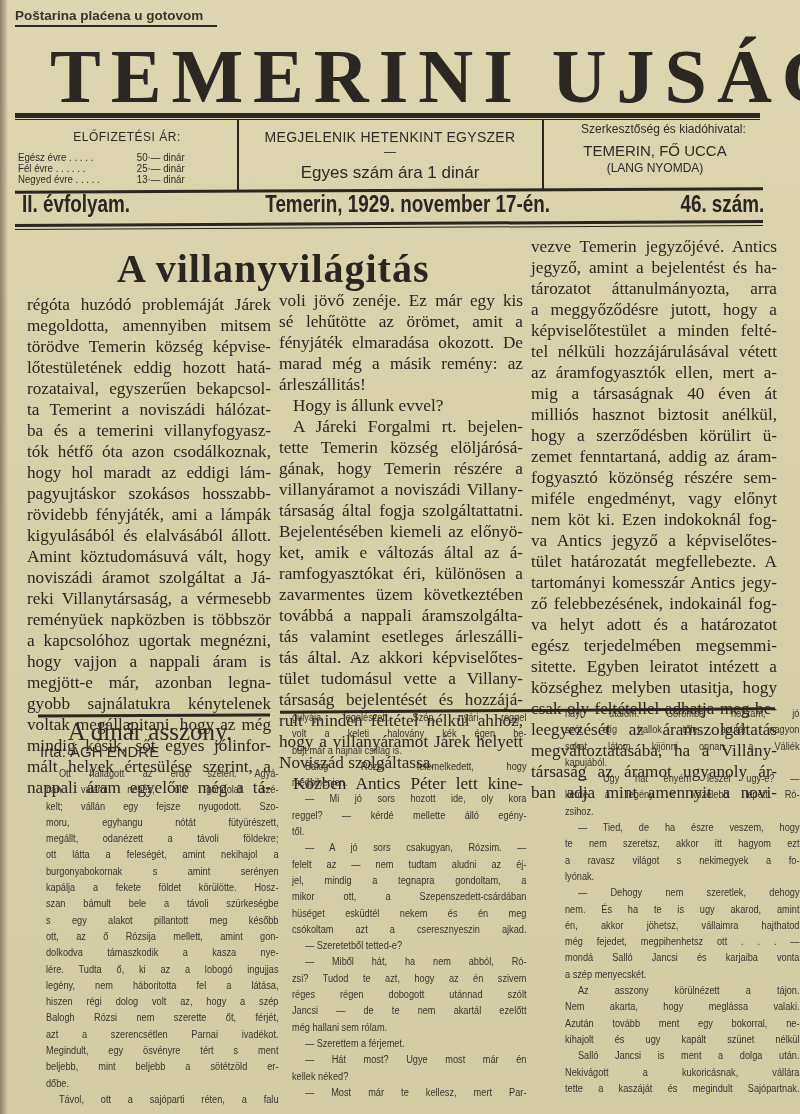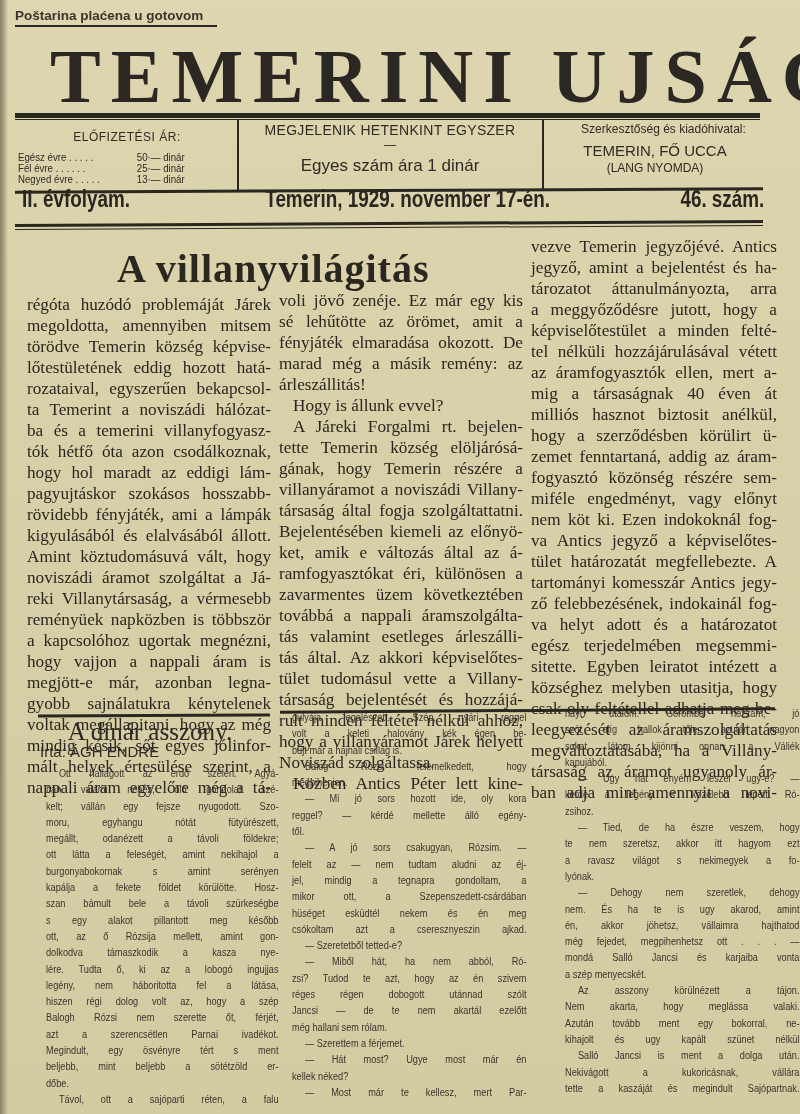--- a/index.html
+++ b/index.html
@@ -48,21 +48,21 @@
     .mid-top { font-size: 14px; letter-spacing: 0.3px; margin-top: 2px; }
     .mid-dash { font-size: 12px; line-height: 14px; }
     .mid-bot { font-size: 17px; margin-top: 4px; }
     .r-top { font-size: 12px; margin-top: 2px; padding-left: 17px; }
     .r-mid { font-size: 15px; margin-top: 6px; }
     .r-bot { font-size: 12px; margin-top: 2px; text-align: center; }
     .dateline {
       position: absolute; top: 186px; left: 22px; width: 742px; height: 36px;
       font-size: 23px; font-weight: bold;
       font-family: "Liberation Sans", sans-serif; color: #2a2620;
-      display: flex; justify-content: space-between; align-items: flex-start;
+      display: flex; justify-content: space-between; align-items: center;
     }
     .dateline span { display: inline-block; transform: scaleX(0.82); transform-origin: left; white-space: nowrap; }
     .dateline .center { transform-origin: center; }
     .dateline .right { transform-origin: right; }
     .headline {
       position: absolute; top: 245px; left: 117px;
       font-family: "Liberation Serif", serif; font-weight: bold;
       font-size: 40px; color: #2a2620; letter-spacing: 1px; white-space: nowrap;
     }
     .col {
@@ -108,21 +108,21 @@
       <span class="lbl">Fél évre . . . . . .</span>
       <span class="val">25·— dinár</span>
     </div>
     <div class="price-row">
       <span class="lbl">Negyed évre . . . . .</span>
       <span class="val">13·— dinár</span>
     </div>
   </div>
   <div class="vdiv" style="left:237px; top:120px; height:70px;"></div>
 
-  <div class="info-box" style="left:240px; width:300px;">
+  <div class="info-box" style="left:240px; width:300px;margin-top:7px;">
     <div class="mid-top">MEGJELENIK HETENKINT EGYSZER</div>
     <div class="mid-dash">—</div>
     <div class="mid-bot">Egyes szám ára 1 dinár</div>
   </div>
   <div class="vdiv" style="left:542px; top:120px; height:70px;"></div>
 
   <div class="info-box" style="left:545px; width:220px;">
     <div class="r-top">Szerkesztőség és kiadóhivatal:</div>
     <div class="r-mid">TEMERIN, FŐ UCCA</div>
     <div class="r-bot">(LANG NYOMDA)</div>

